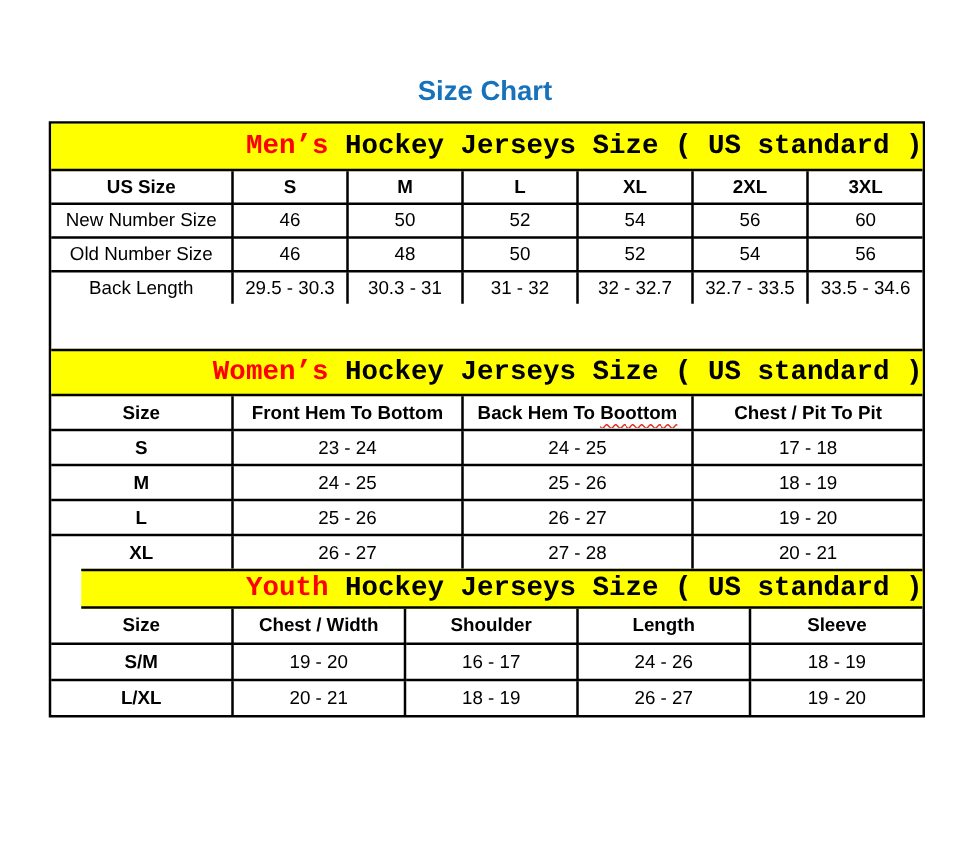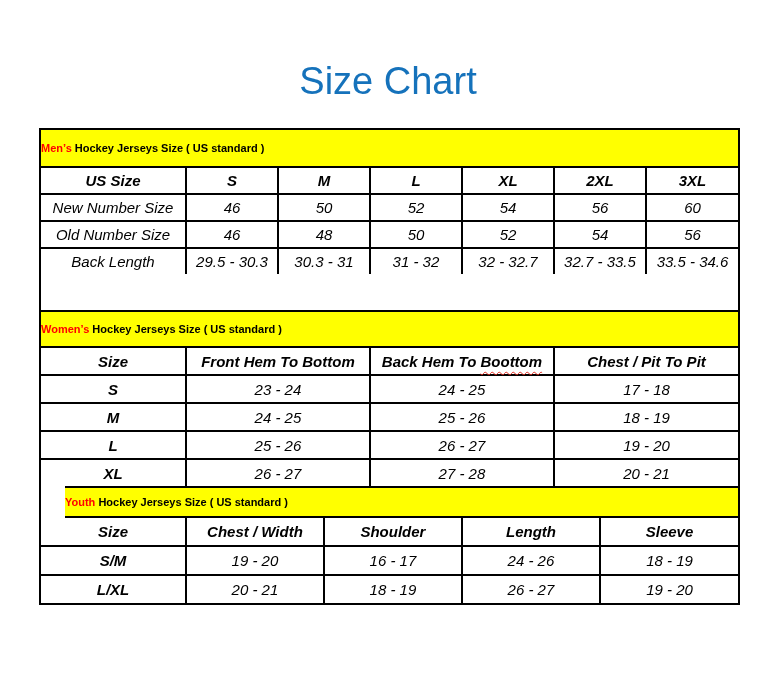--- a/index.html
+++ b/index.html
@@ -8,43 +8,43 @@
     --accent-red:#FF0000;
     --grid:#000000;
   }
   html,body{margin:0;padding:0;}
   body{
     width:776px;height:692px;background:#ffffff;overflow:hidden;
     font-family:"Liberation Sans",sans-serif;color:#000;
     -webkit-font-smoothing:antialiased;
   }
   .page-title{
-    padding-top:60px;margin:0 0 25px 0;
-    text-align:center;font-weight:normal;font-size:38px;letter-spacing:0px;
+    padding-top:60px;margin:0 0 11px 0;
+    text-align:center;font-weight:bold;font-size:22px;letter-spacing:0px;
     color:var(--title-blue);
   }
   .chart-box{
     width:697px;margin-left:39px;
     border:2px solid var(--grid);
     box-sizing:content-box;
   }
   .band{
     background:var(--band-yellow);
-    text-align:left;font-weight:bold;font-size:11px;
+    text-align:right;font-weight:bold;font-size:22px;
     border-bottom:2px solid var(--grid);
+    font-family:Liberation Mono, monospace;
   }
   .band:not(.first){border-top:2px solid var(--grid);}
   .band-lg{line-height:36px;}
   .band-md{line-height:34px;margin-top:36px;}
   .band-sm{line-height:28px;margin-left:24px;}
   .accent{color:var(--accent-red);}
   table.size-table{
     width:100%;border-collapse:collapse;border-style:hidden;
     table-layout:fixed;
-    font-style:italic;
   }
   table.size-table th, table.size-table td{
     border:2px solid var(--grid);
     text-align:center;vertical-align:middle;
     font-size:15px;padding:0 2px;
   }
   #table-0 th, #table-0 td{height:25px;}
   #table-1 th, #table-1 td{height:26px;}
   #table-2 th, #table-2 td{height:27px;}
   table.size-table thead th{font-weight:bold;}

